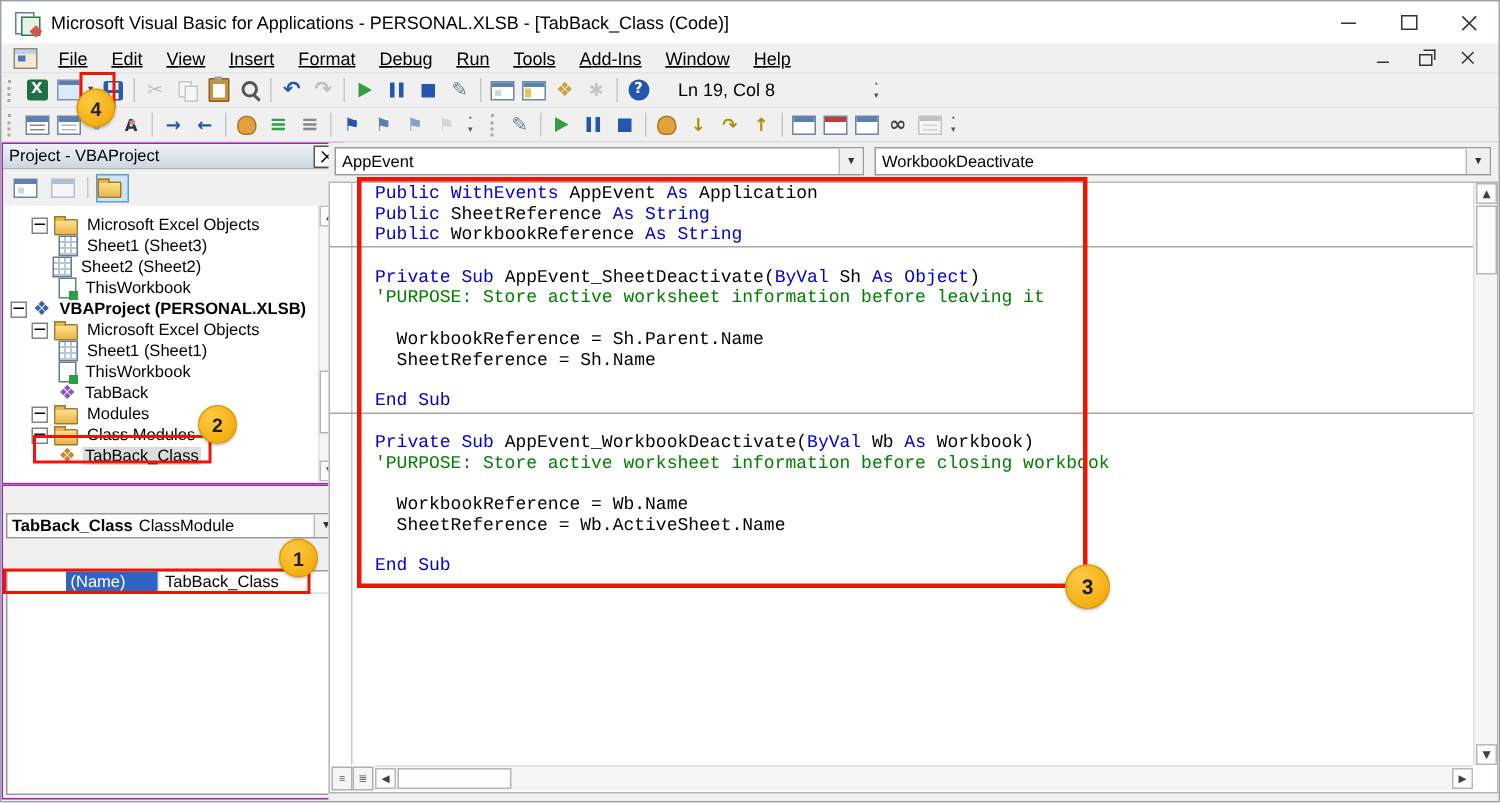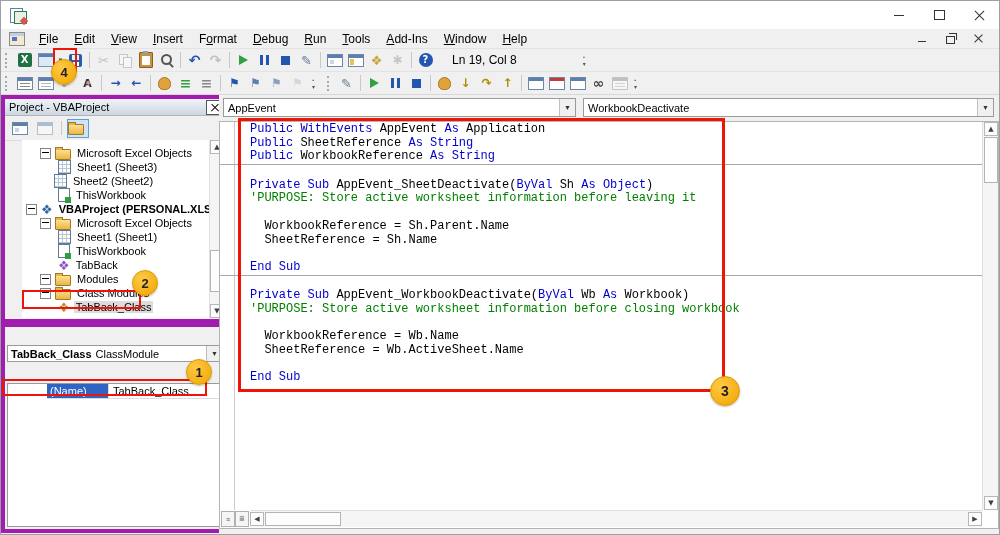--- a/index.html
+++ b/index.html
@@ -90,31 +90,31 @@
   .ic-next-bookmark::before{content:"⚑";color:#5b7fae;}
   .ic-previous-bookmark::before{content:"⚑";color:#8aa0c0;}
   .ic-clear-bookmarks::before{content:"⚑";color:#b0b0b0;}
   .ic-step-into::before{content:"↓";color:#b58b00;font-weight:bold;}
   .ic-step-over::before{content:"↷";color:#b58b00;font-weight:bold;}
   .ic-step-out::before{content:"↑";color:#b58b00;font-weight:bold;}
   .ic-immediate-window{background:linear-gradient(#c23b3b 0 3px,#fff 3px);}
   .ic-quick-watch::before{content:"∞";color:#444;font-weight:bold;font-size:14px;}
   .ic-call-stack::after{content:"";position:absolute;left:2px;top:5px;right:2px;height:1px;background:#aaa;box-shadow:0 3px 0 #aaa;}
   
-  .panel{position:absolute;left:0;width:228px;background:#f0f0f0;border:4px solid #a21caf;box-sizing:border-box;}
+  .panel{position:absolute;left:0;width:228px;background:#f0f0f0;border:1px solid #a21caf;box-sizing:border-box;}
   .panel-header{height:16px;background:linear-gradient(#eef3f8,#cdd7e2);display:flex;align-items:center;font-size:11px;color:#000;padding-left:4px;border-bottom:1px solid #b4b4b4;}
   .panel-close{margin-left:auto;width:16px;height:13px;margin-right:1px;background:#fff;border:1px solid #555;display:flex;align-items:center;justify-content:center;}
   .x-glyph{position:relative;width:8px;height:8px;}
   .x-glyph::before,.x-glyph::after{content:"";position:absolute;left:-1px;top:3.5px;width:10px;height:1.4px;background:#111;}
   .x-glyph::before{transform:rotate(45deg);} .x-glyph::after{transform:rotate(-45deg);}
   .project-tools{height:24px;display:flex;align-items:center;gap:3px;padding-left:4px;background:#f0f0f0;border-bottom:1px solid #dcdcdc;}
   .ptool{width:22px;height:19px;display:flex;align-items:center;justify-content:center;}
   .ptool.active{background:#cfe4f7;border:1px solid #5c9fd6;box-sizing:border-box;}
   .ptool-sep{width:1px;height:14px;background:#c8c8c8;margin:0 2px;}
-  .tree-area{position:absolute;left:1px;right:1px;top:41px;bottom:1px;background:#fff;overflow:hidden;margin-left:16px;}
+  .tree-area{position:absolute;left:1px;right:1px;top:41px;bottom:1px;background:#fff;overflow:hidden;}
   .tree-rows{position:absolute;left:0;top:6px;right:14px;}
   .tree-row{height:14px;display:flex;align-items:center;font-size:11px;color:#000;white-space:nowrap;}
   .tree-label{padding:0 2px;}
   .tree-label.selected{background:#dcdcdc;}
   .tree-label.bold{font-weight:bold;}
   .expander{width:9px;height:9px;border:1px solid #848484;background:#fff;position:relative;flex:none;margin-right:4px;}
   .expander::before{content:"";position:absolute;left:1px;right:1px;top:3px;height:1px;background:#000;}
   .ti{flex:none;margin-right:4px;position:relative;display:inline-flex;align-items:center;justify-content:center;font-family:"DejaVu Sans",sans-serif;}
   .ti-folder{width:14px;height:9px;background:linear-gradient(#ffe08a,#e8b64c);border:1px solid #a07828;border-radius:1px;margin-top:3px;}
   .ti-folder::before{content:"";position:absolute;top:-3px;left:-1px;width:6px;height:2px;background:#e8b64c;border:1px solid #a07828;border-bottom:none;}
@@ -160,36 +160,37 @@
 <body>
 
 <div class="vbe-window">
 
   <div class="titlebar">
     <span class="app-icon">
         <span class="sheet"></span>
         <span class="sheet2"></span>
         <span class="spark"></span>
       </span>
+    <span class="title-text">Microsoft Visual Basic for Applications - PERSONAL.XLSB - [TabBack_Class (Code)]</span>
     <span class="win-controls">
       <span class="win-btn">
           <span class="g-min"></span>
         </span>
       <span class="win-btn">
           <span class="g-max"></span>
         </span>
       <span class="win-btn">
           <span class="g-close"></span>
         </span>
     </span>
   </div>
 
   <div class="menubar">
     <span class="child-icon"></span>
-    <span id="menu-items" style="display:flex;">
+    <span id="menu-items" style="display:flex;text-decoration:underline;">
         <span class="menu-item"><u>F</u>ile</span>
         <span class="menu-item"><u>E</u>dit</span>
         <span class="menu-item"><u>V</u>iew</span>
         <span class="menu-item"><u>I</u>nsert</span>
         <span class="menu-item">F<u>o</u>rmat</span>
         <span class="menu-item"><u>D</u>ebug</span>
         <span class="menu-item"><u>R</u>un</span>
         <span class="menu-item"><u>T</u>ools</span>
         <span class="menu-item"><u>A</u>dd-Ins</span>
         <span class="menu-item"><u>W</u>indow</span>

